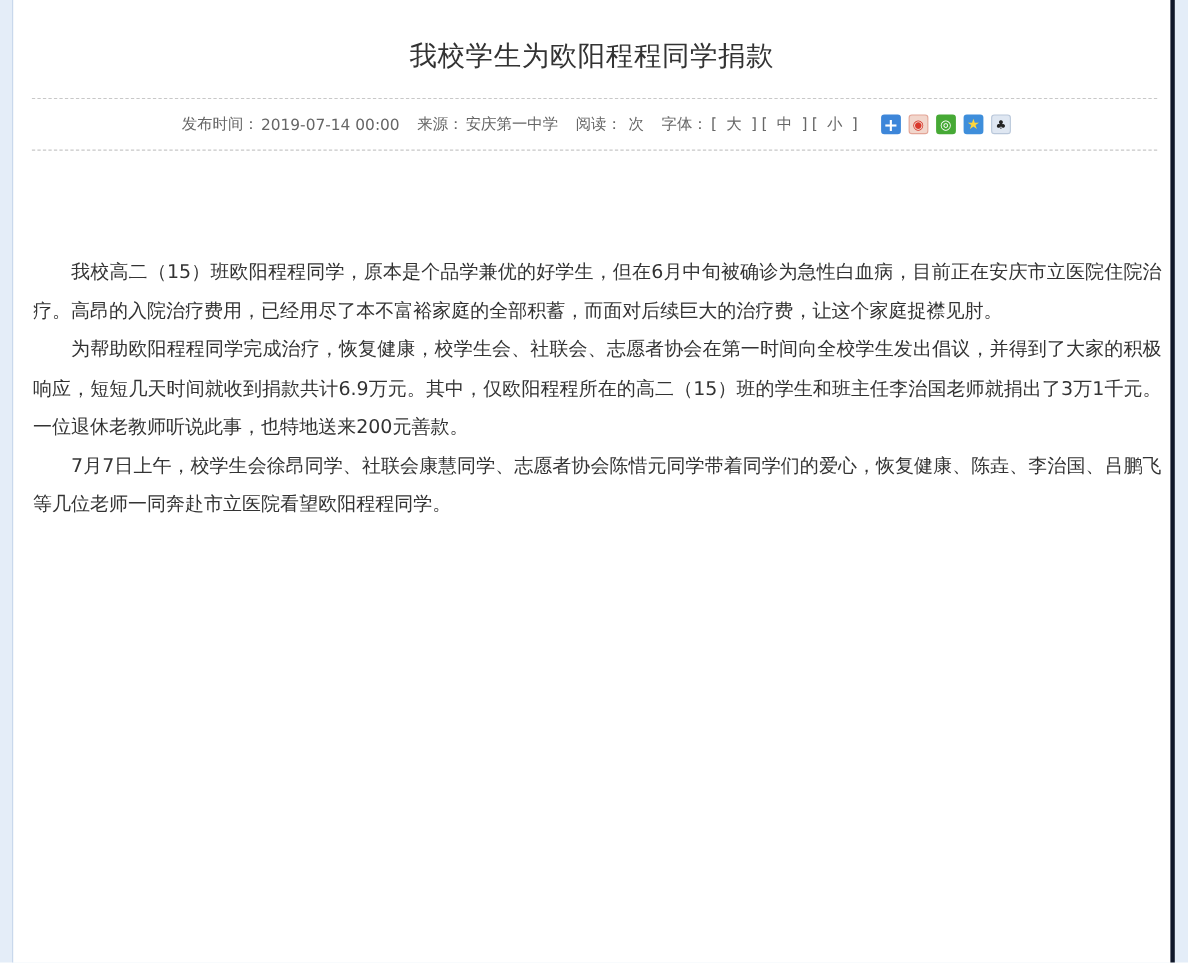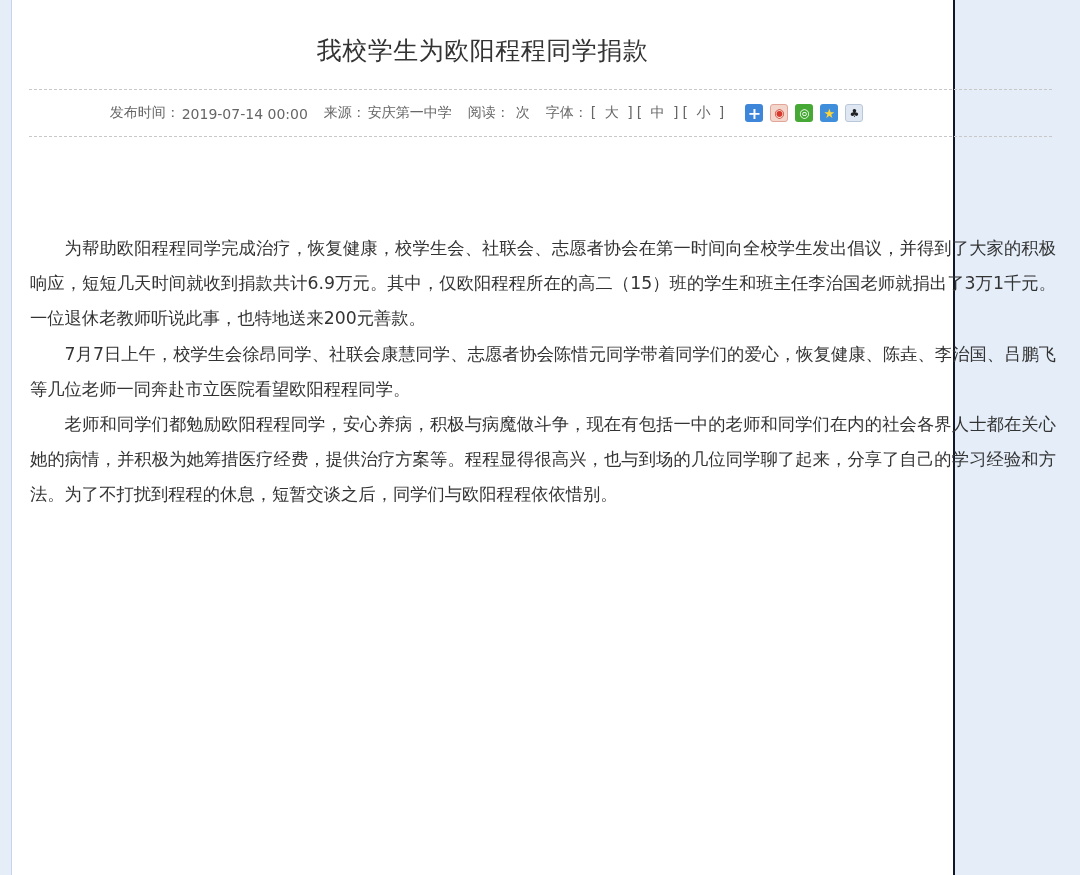--- a/index.html
+++ b/index.html
@@ -3,24 +3,24 @@
   <meta charset="utf-8">
   <style>
     html, body { margin: 0; padding: 0; }
     body {
       width: 1080px; height: 875px; overflow: hidden;
       background: #e4edf8;
       font-family: "DejaVu Sans", "Liberation Sans", sans-serif;
       position: relative;
     }
     .page {
-      position: absolute; left: 11px; top: 0; width: 944px; height: 875px;
+      position: absolute; left: 11px; top: 0; width: 1057px; height: 875px;
       background: #ffffff;
       border-left: 1px solid #c4d4ea;
-      border-right: 2px solid #0f172a;
+      border-right: 4px solid #0f172a;
       box-sizing: border-box;
     }
     .title {
       position: absolute; left: 0; right: 0; top: 34px;
       text-align: center; font-size: 25px; color: #333333;
       letter-spacing: 0.5px;
     }
     .rule {
       position: absolute; left: 17px; width: 1023px; height: 0;
       border-top: 1px dashed #c8c8c8;
@@ -84,17 +84,17 @@
       <span class="ico weibo">◉</span>
       <span class="ico wechat">◎</span>
       <span class="ico qzone">★</span>
       <span class="ico qq">♣</span>
     </span>
   </div>
 
   <div class="rule r2"></div>
 
   <div class="content">
+    <p>我校高二（15）班欧阳程程同学，原本是个品学兼优的好学生，但在6月中旬被确诊为急性白血病，目前正在安庆市立医院住院治疗。高昂的入院治疗费用，已经用尽了本不富裕家庭的全部积蓄，而面对后续巨大的治疗费，让这个家庭捉襟见肘。</p>
     <p>为帮助欧阳程程同学完成治疗，恢复健康，校学生会、社联会、志愿者协会在第一时间向全校学生发出倡议，并得到了大家的积极响应，短短几天时间就收到捐款共计6.9万元。其中，仅欧阳程程所在的高二（15）班的学生和班主任李治国老师就捐出了3万1千元。一位退休老教师听说此事，也特地送来200元善款。</p>
     <p>7月7日上午，校学生会徐昂同学、社联会康慧同学、志愿者协会陈惜元同学带着同学们的爱心，恢复健康、陈垚、李治国、吕鹏飞等几位老师一同奔赴市立医院看望欧阳程程同学。</p>
-    <p>老师和同学们都勉励欧阳程程同学，安心养病，积极与病魔做斗争，现在有包括一中的老师和同学们在内的社会各界人士都在关心她的病情，并积极为她筹措医疗经费，提供治疗方案等。程程显得很高兴，也与到场的几位同学聊了起来，分享了自己的学习经验和方法。为了不打扰到程程的休息，短暂交谈之后，同学们与欧阳程程依依惜别。</p>
   </div>
 </div>
 
 </body></html>

